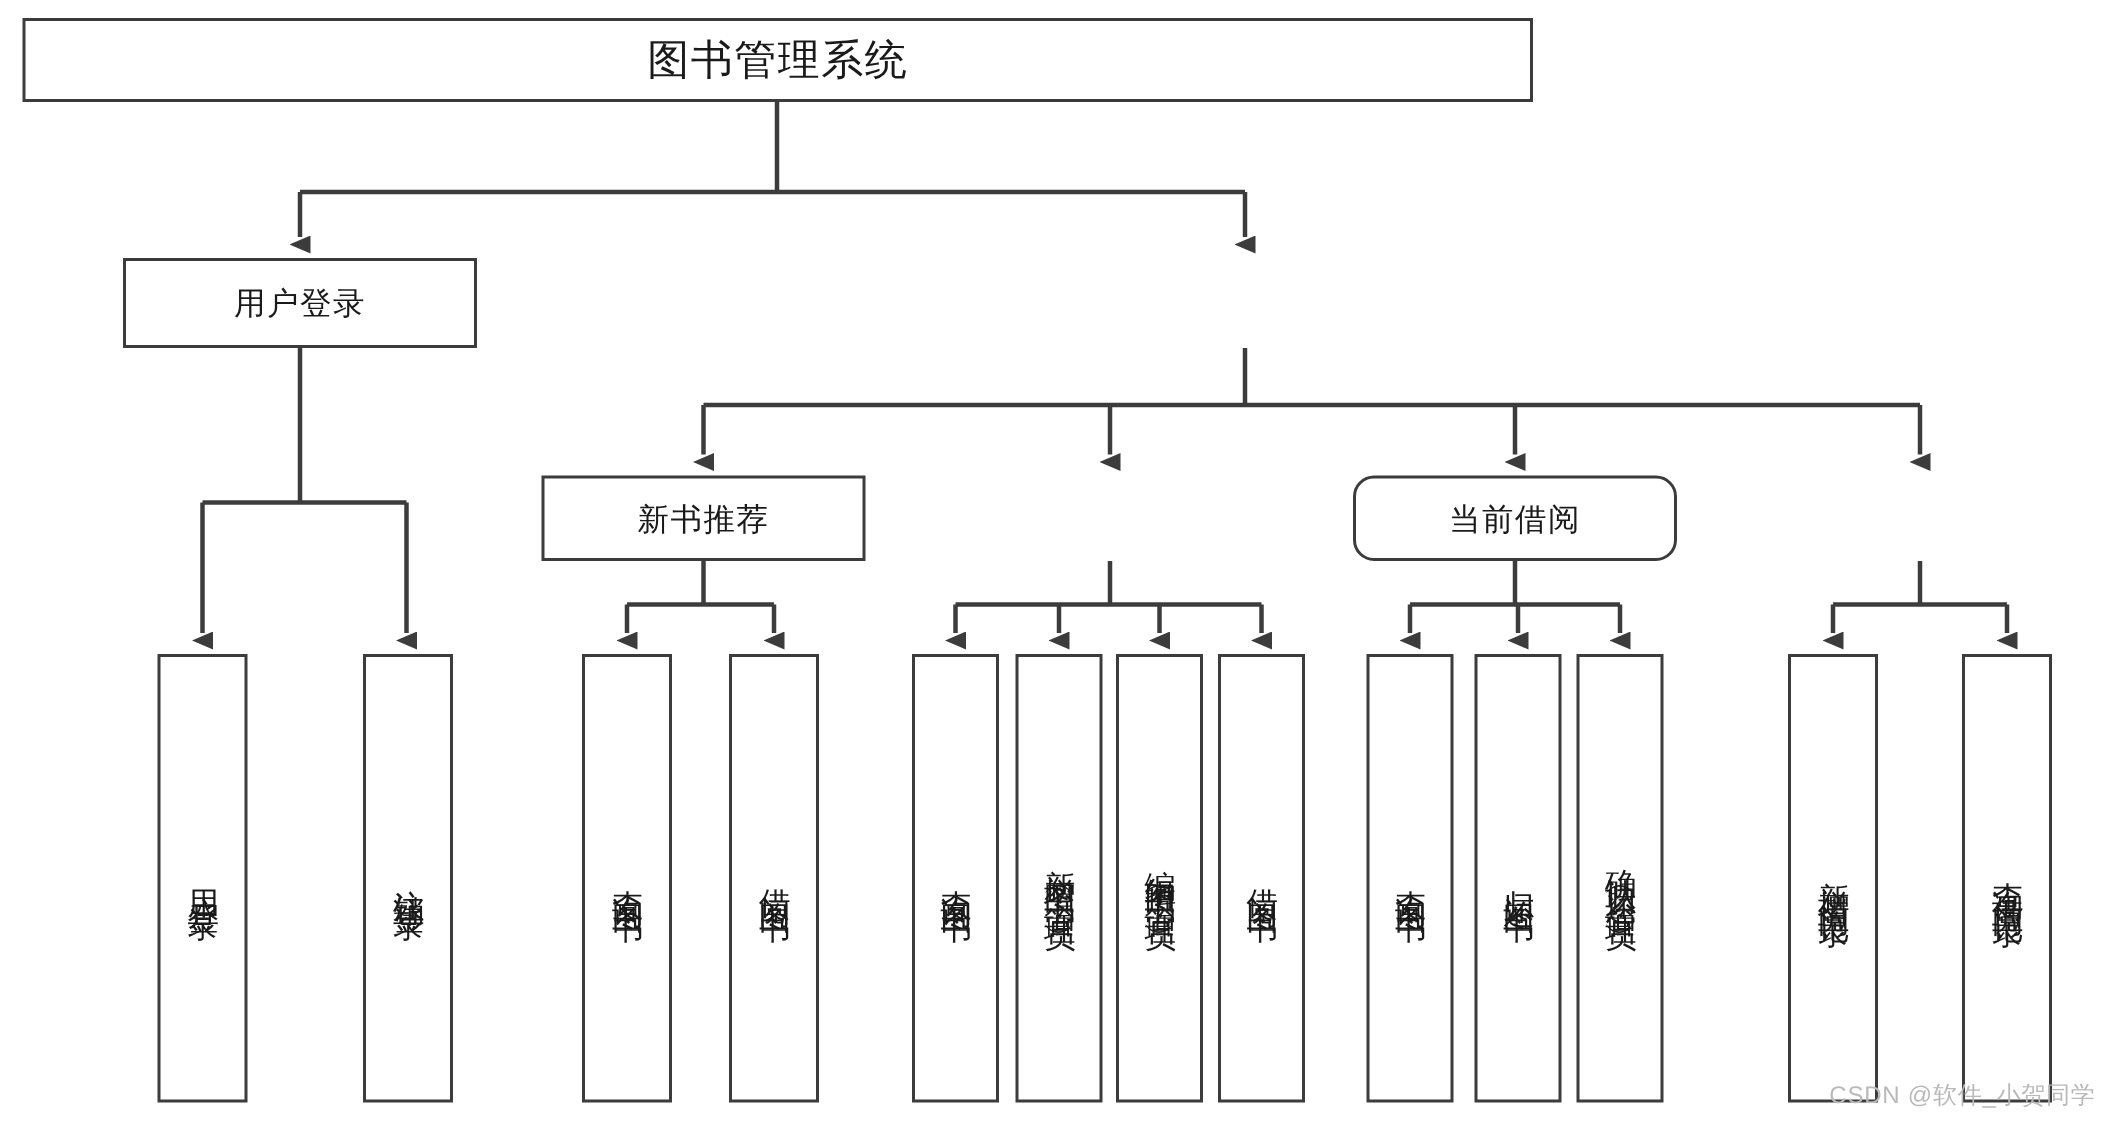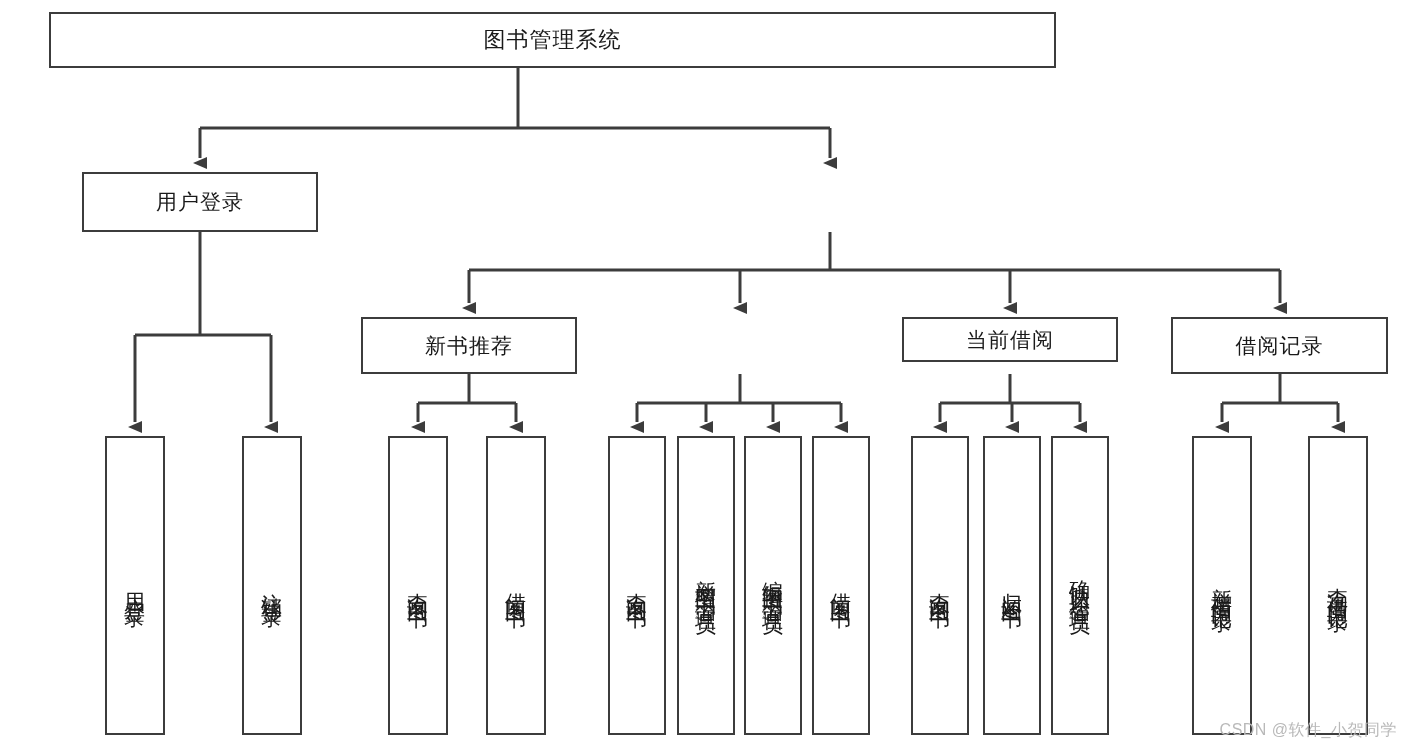--- a/index.html
+++ b/index.html
@@ -33,23 +33,22 @@
     display: flex;
     align-items: center;
     justify-content: center;
     color: #1a1a1a;
   }
   .node.h {
     font-size: 21px;
     letter-spacing: 1px;
   }
   .node.title-node {
-    font-size: 22px;
+    font-size: 28px;
     letter-spacing: 1px;
-    margin-left: 34px;
   }
   .node.v {
     font-size: 21px;
   }
   .node.v .vtext {
     writing-mode: vertical-rl;
     text-orientation: upright;
     letter-spacing: 5px;
     line-height: 1;
     white-space: nowrap;
@@ -124,25 +123,22 @@
     <span>图书管理系统</span>
   </div>
 
   <div class="node h" id="n-l2-0" style="left: 82px; top: 172px; width: 236px; height: 60px;">
     <span>用户登录</span>
   </div>
 
   <div class="node h" id="n-l3-0" style="left: 361px; top: 317px; width: 216px; height: 57px;">
     <span>新书推荐</span>
   </div>
-  <div class="node h" id="n-l3-2" style="left: 902px; top: 317px; width: 216px; height: 45px;">
+  <div class="node h" id="n-l3-2" style="left: 902px; top: 317px; width: 216px; height: 57px; border-radius: 14px;">
     <span>当前借阅</span>
-  </div>
-  <div class="node h" id="n-l3-3" style="left: 1171px; top: 317px; width: 217px; height: 57px;">
-    <span>借阅记录</span>
   </div>
 
   <div class="node v" id="n-lf-0" style="left: 105px; top: 436px; width: 60px; height: 299px;">
     <span class="vtext">用户登录</span>
   </div>
   <div class="node v" id="n-lf-1" style="left: 242px; top: 436px; width: 60px; height: 299px;">
     <span class="vtext">注销登录</span>
   </div>
   <div class="node v" id="n-lf-2" style="left: 388px; top: 436px; width: 60px; height: 299px;">
     <span class="vtext">查询图书</span>

